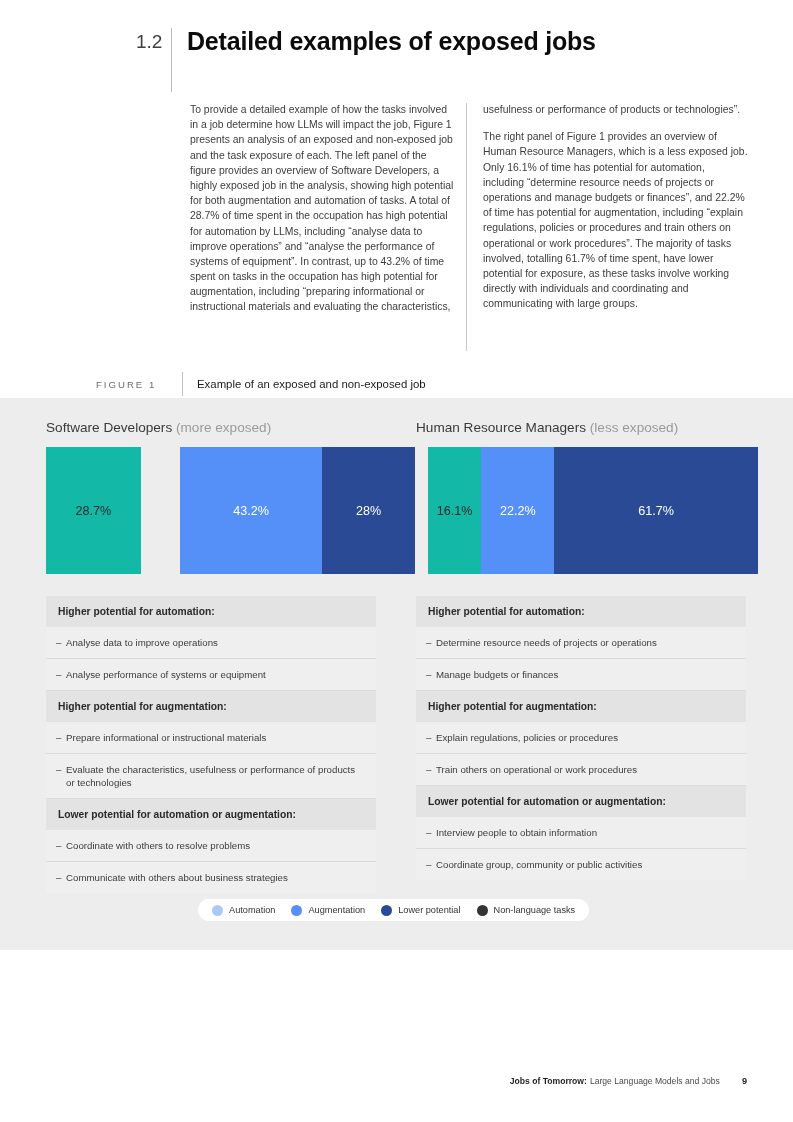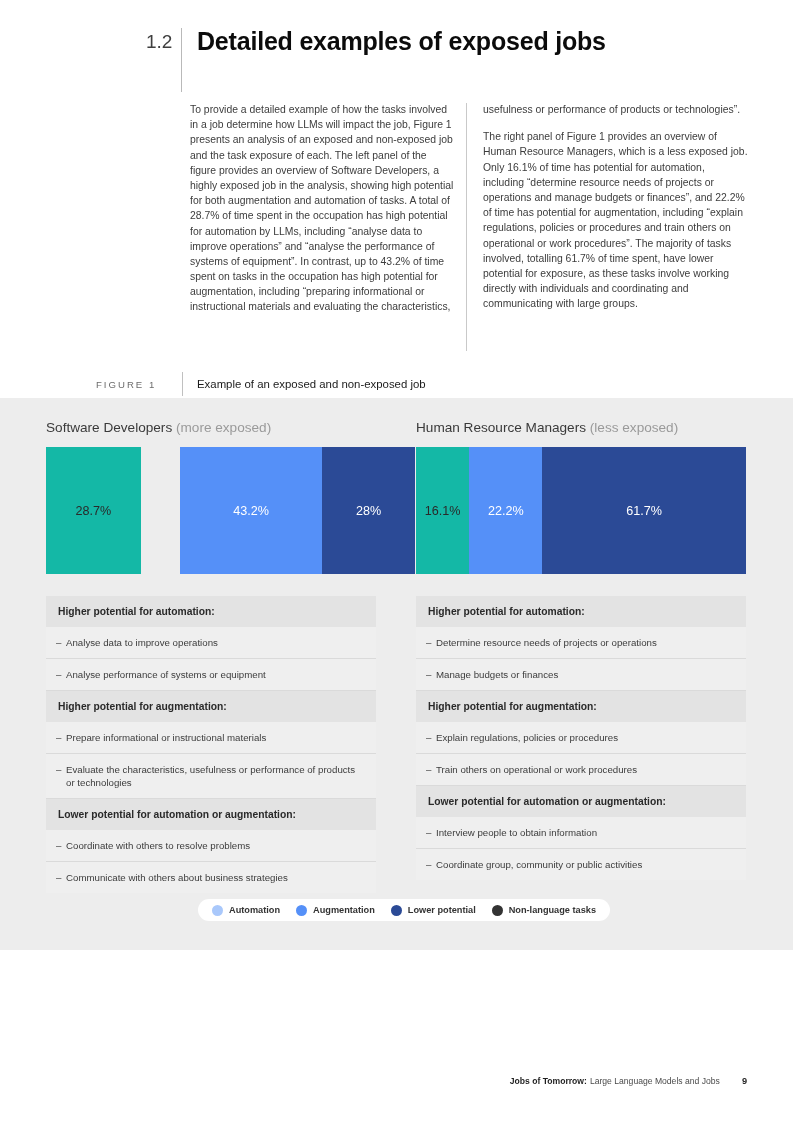--- a/index.html
+++ b/index.html
@@ -12,21 +12,21 @@
     height: 1122px;
     position: relative;
     font-family: "Liberation Sans", sans-serif;
     color: #231f20;
     overflow: hidden;
   }
 
   
   .section-head {
     position: absolute;
-    left: 146px;
+    left: 136px;
     top: 28px;
     display: flex;
     align-items: flex-start;
   }
   .section-num {
     font-size: 19px;
     color: #3f3f3f;
     line-height: 1;
     padding-top: 4px;
     width: 35px;
@@ -180,21 +180,20 @@
     padding: 0 14px;
     gap: 16px;
   }
   .legend-item {
     display: flex;
     align-items: center;
     gap: 6px;
     font-size: 9.2px;
     color: #333333;
     white-space: nowrap;
-    font-weight: bold;
   }
   .dot {
     width: 11px;
     height: 11px;
     border-radius: 50%;
     flex: none;
   }
 
   
   .footer {
@@ -276,21 +275,21 @@
         <div class="tt-item"><span class="dash">–</span><span>Communicate with others about business strategies</span></div>
       </div>
     </div>
 
     <div class="panel">
       <div class="panel-title">
         <span>Human Resource Managers</span>
         <span class="sub">(less exposed)</span>
       </div>
       <div class="bar">
-        <div class="seg automation" style="flex: 0 0 16.1%;">
+        <div class="seg automation" style="flex: 0 0 16.1%; margin-left: 12px;">
           <span>16.1%</span>
         </div>
         <div class="seg augmentation" style="flex: 0 0 22.2%;">
           <span>22.2%</span>
         </div>
         <div class="seg lower" style="flex: 0 0 61.7%;">
           <span>61.7%</span>
         </div>
       </div>
 

